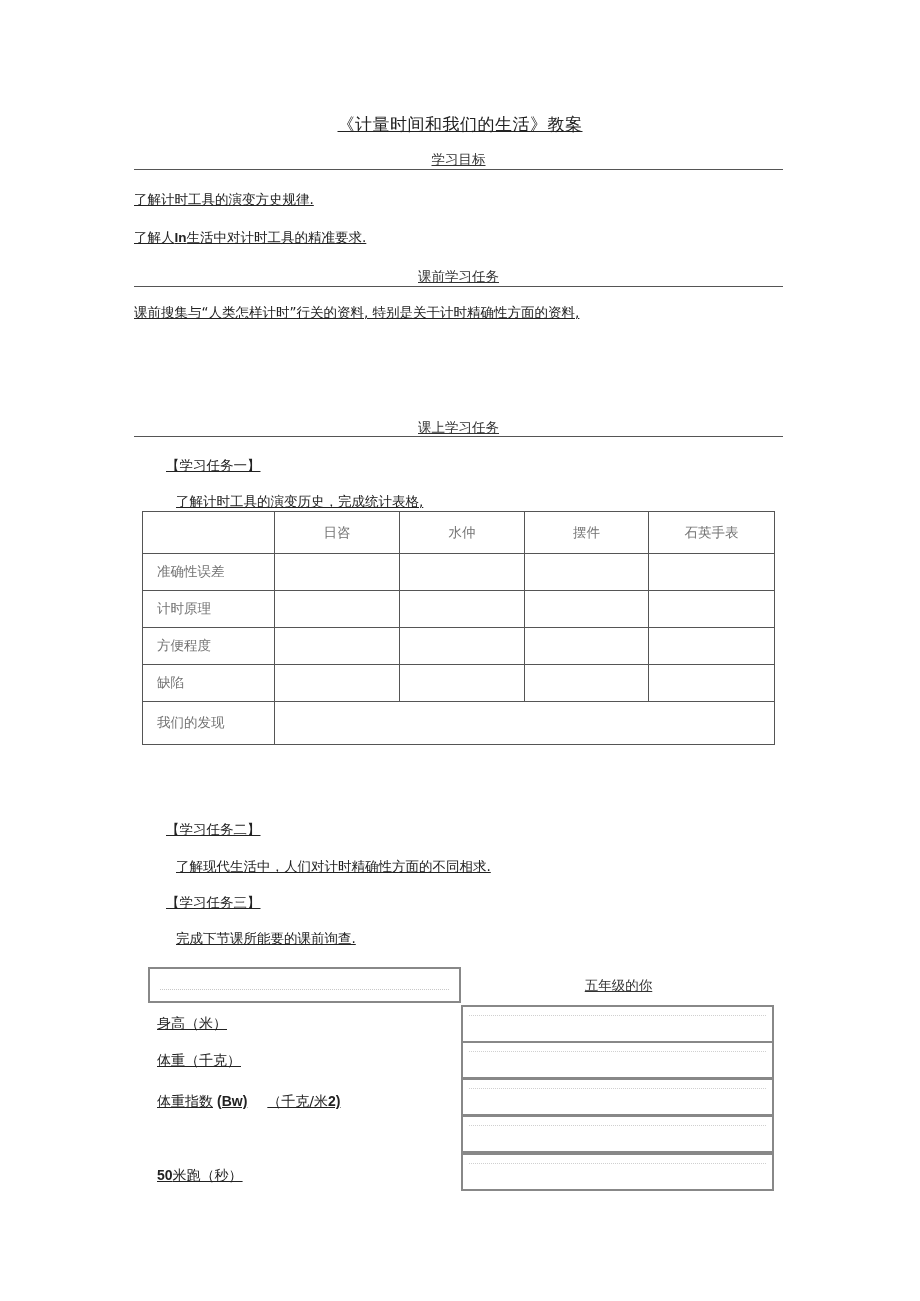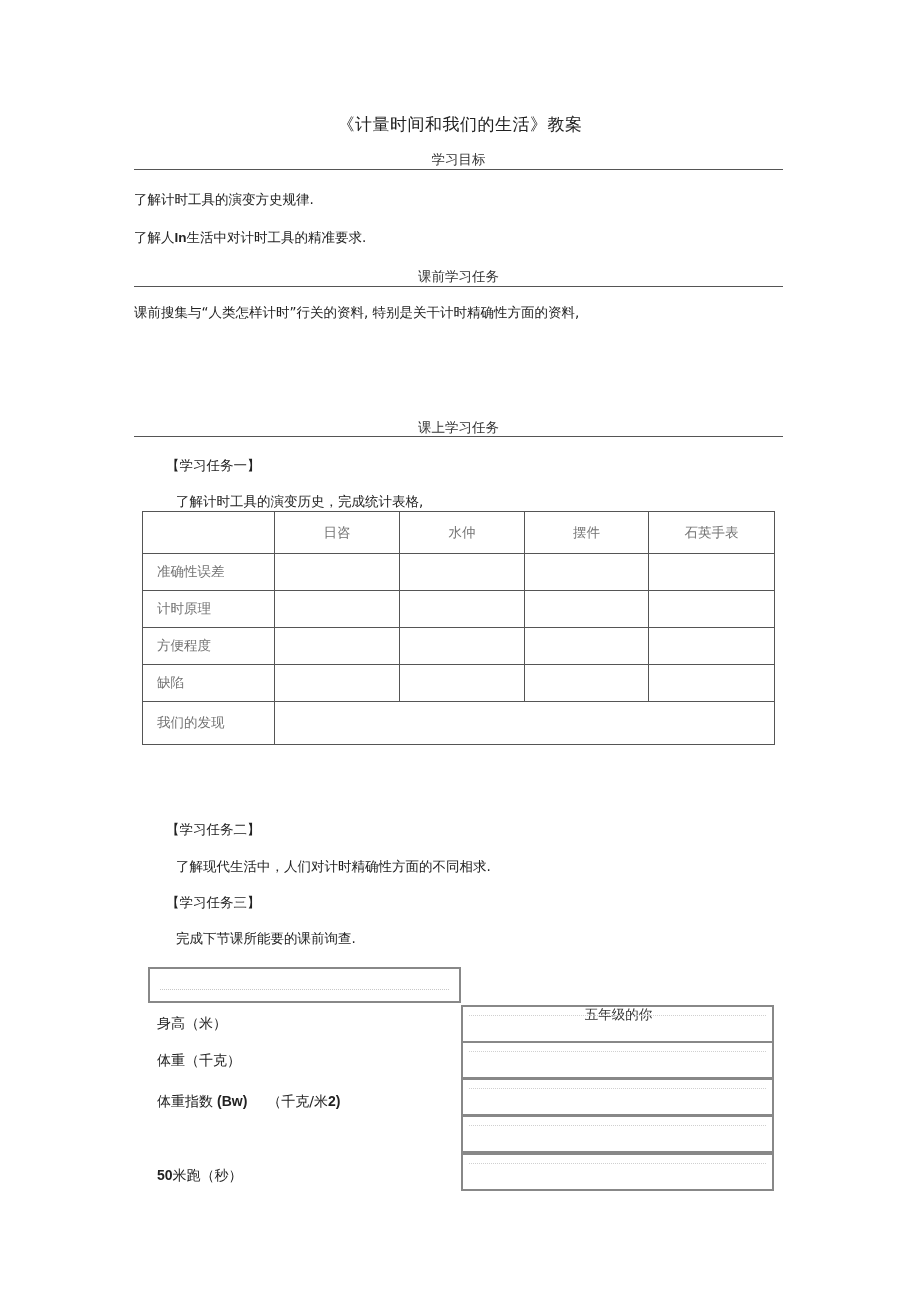--- a/index.html
+++ b/index.html
@@ -1,21 +1,21 @@
 <!DOCTYPE html>
 <html><head>
 <meta charset="utf-8">
 <style>
   html, body { margin: 0; padding: 0; background: #ffffff; }
   body {
     width: 920px; height: 1301px; position: relative; overflow: hidden;
     font-family: "DejaVu Sans", "Liberation Sans", sans-serif;
     color: #222222;
   }
-  .abs { position: absolute; }
+  .abs { position: absolute; text-decoration: underline; }
   .doc-title {
     left: 0; width: 920px; top: 113px; text-align: center;
     font-size: 17px; color: #222; letter-spacing: 0.5px;
   }
   .section-head {
     left: 134px; width: 649px; text-align: center; font-size: 13.5px; color: #333;
   }
   .section-rule {
     left: 134px; width: 649px; height: 0; border-top: 1.5px solid #555;
   }
@@ -32,21 +32,21 @@
   table.grid td.colhead { text-align: center; }
   .survey-left-box {
     left: 148px; top: 967px; width: 313px; height: 36px;
     border: 2px solid #888; box-sizing: border-box;
   }
   .survey-left-box .dots {
     position: absolute; left: 10px; right: 10px; top: 20px;
     border-top: 1px dotted #c8c8c8;
   }
   .survey-head {
-    left: 463px; width: 311px; top: 977px; text-align: center; font-size: 13.5px; color: #333; margin-top: 29px;
+    left: 463px; width: 311px; top: 977px; text-align: center; font-size: 13.5px; color: #333;
   }
   .survey-cell {
     left: 461px; width: 313px; height: 38px; box-sizing: border-box;
     border: 2px solid #888;
   }
   .survey-cell .dots {
     position: absolute; left: 6px; right: 6px; top: 8px; border-top: 1px dotted #d0d0d0;
   }
   .survey-label { font-size: 14px; color: #222; white-space: nowrap; }
   .survey-label b { font-family: "Liberation Sans", sans-serif; font-weight: bold; }

